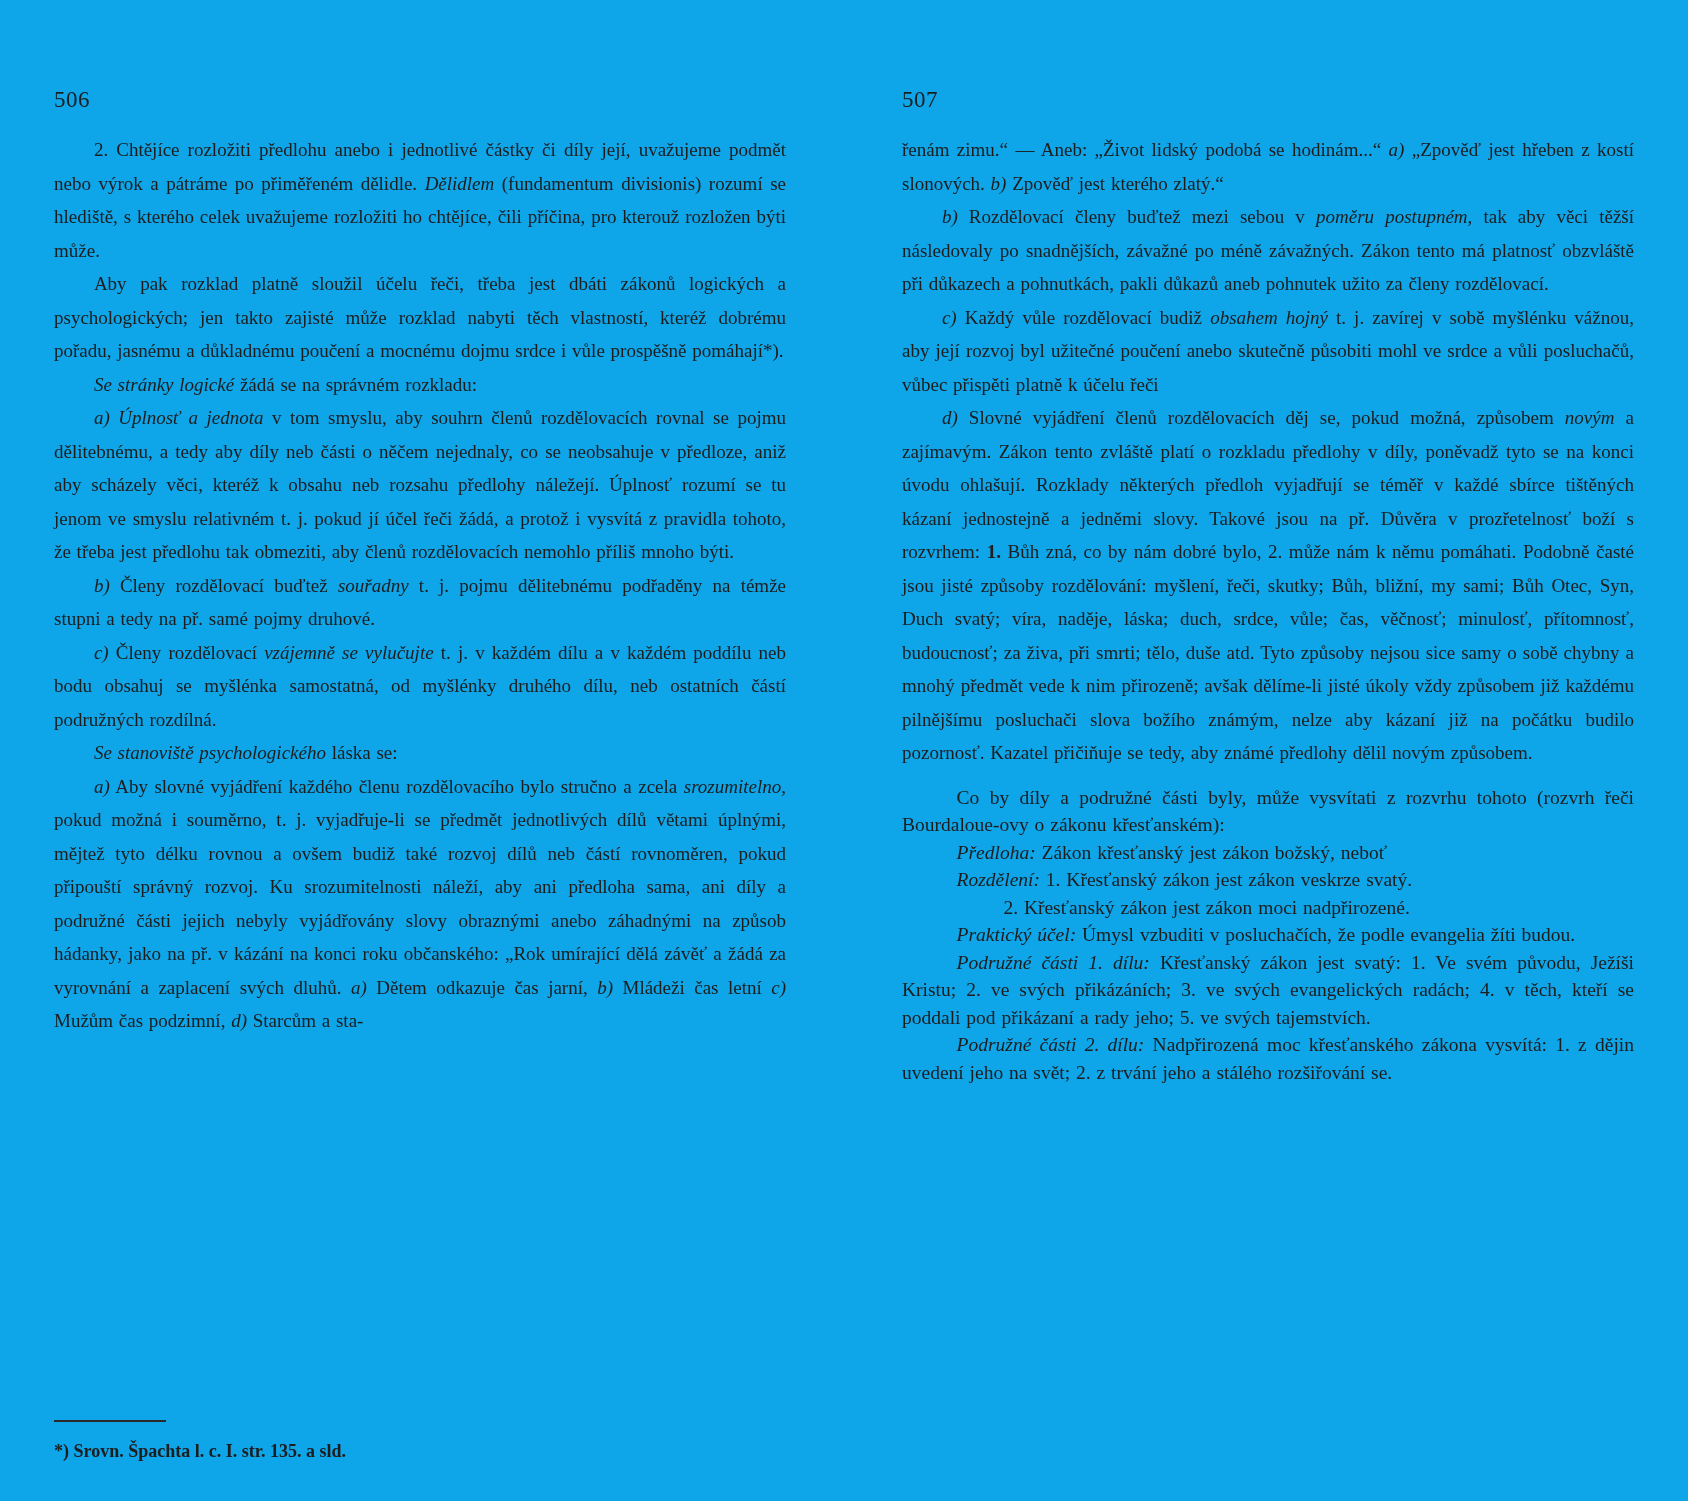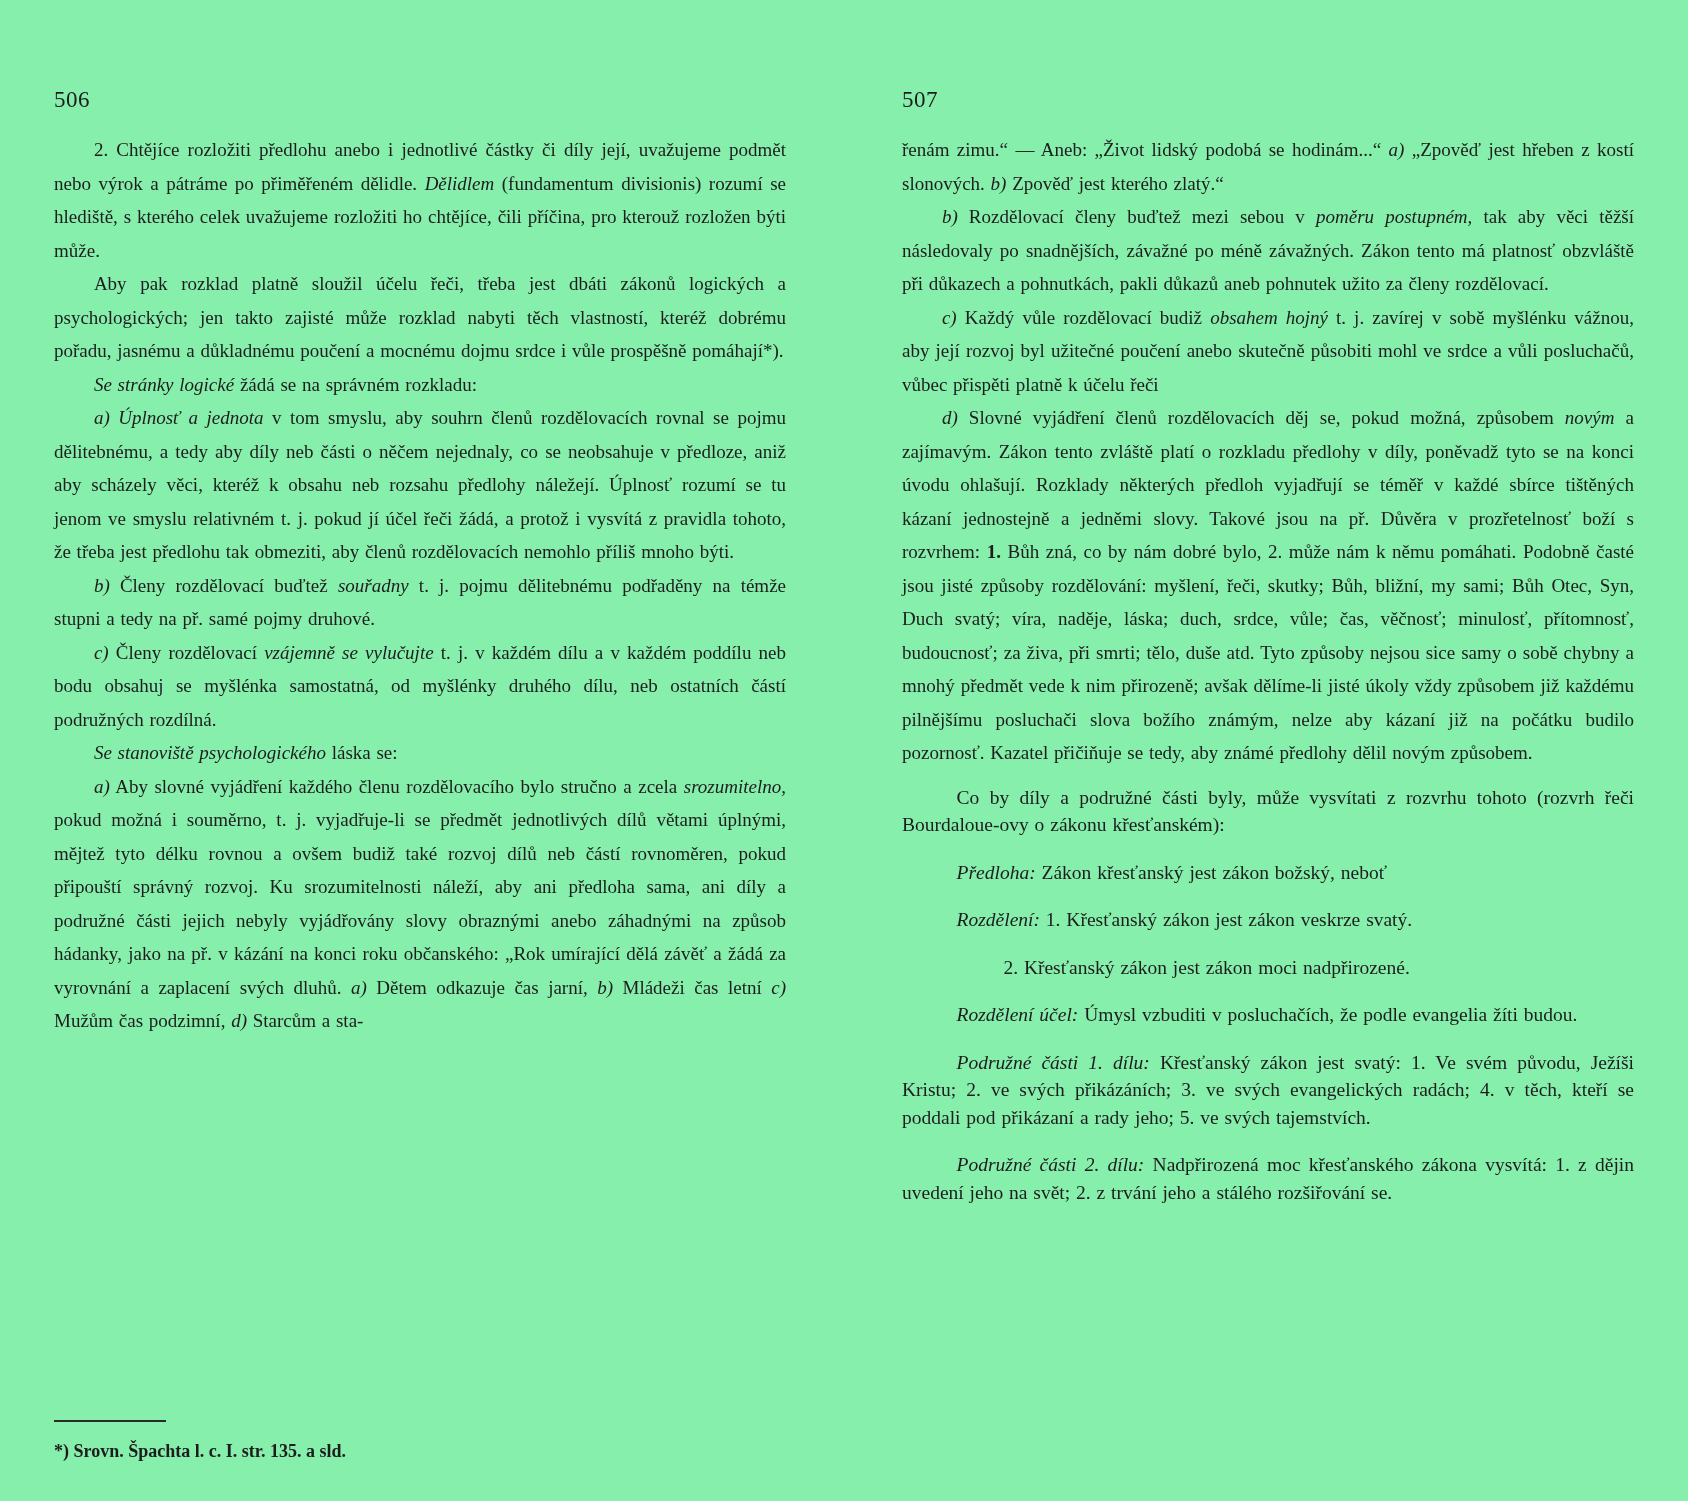--- a/index.html
+++ b/index.html
@@ -1,21 +1,21 @@
 <!DOCTYPE html>
 <html><head>
 <meta charset="utf-8">
 <style>
   html, body { margin: 0; padding: 0; }
   body { background: #dededa; }
   .spread {
     width: 1688px;
     height: 1501px;
     margin: 0 auto;
-    background: #86efac;
+    background: #0ea5e9;
     box-sizing: border-box;
     padding: 88px 54px 36px 54px;
     display: flex;
     gap: 116px;
     font-family: "Liberation Serif", "DejaVu Serif", serif;
     color: #1d1d1d;
     overflow: hidden;
     position: relative;
   }
   .page { flex: 1; min-width: 0; display: flex; flex-direction: column; }
@@ -28,21 +28,20 @@
     font-size: 19px;
     line-height: 33.5px;
     text-indent: 2.1em;
     word-spacing: 1px;
   }
   .para.no-indent { text-indent: 0; }
   .para.small {
     font-size: 19.5px;
     line-height: 27.5px;
     text-indent: 2.8em;
-    margin-top: 20px;
   }
   .para.indent-deep { text-indent: 5.2em; font-family: Liberation Serif, serif; }
   .page-body .para:not(.small) + .para.small { margin-top: 14px; }
   .it { font-style: italic; }
   .bd { font-weight: bold; }
   .footnote-block { margin-top: 30px; }
   .footnote-rule {
     width: 112px;
     height: 0;
     border-top: 2px solid #2a2a2a;
@@ -77,19 +76,19 @@
     <div class="page-number right-align">507</div>
     <div class="page-body" id="right-body">
         <p class="para no-indent"><span>řenám zimu.“ — Aneb: „Život lidský podobá se hodinám...“ </span><span class="it">a)</span><span> „Zpověď jest hřeben z kostí slonových. </span><span class="it">b)</span><span> Zpověď jest kterého zlatý.“</span></p>
         <p class="para"><span class="it">b)</span><span> Rozdělovací členy buďtež mezi sebou v </span><span class="it">poměru postupném,</span><span> tak aby věci těžší následovaly po snadnějších, závažné po méně závažných. Zákon tento má platnosť obzvláště při důkazech a pohnutkách, pakli důkazů aneb pohnutek užito za členy rozdělovací.</span></p>
         <p class="para"><span class="it">c)</span><span> Každý vůle rozdělovací budiž </span><span class="it">obsahem hojný</span><span> t. j. zavírej v sobě myšlénku vážnou, aby její rozvoj byl užitečné poučení anebo skutečně působiti mohl ve srdce a vůli posluchačů, vůbec přispěti platně k účelu řeči</span></p>
         <p class="para"><span class="it">d)</span><span> Slovné vyjádření členů rozdělovacích děj se, pokud možná, způsobem </span><span class="it">novým</span><span> a zajímavým. Zákon tento zvláště platí o rozkladu předlohy v díly, poněvadž tyto se na konci úvodu ohlašují. Rozklady některých předloh vyjadřují se téměř v každé sbírce tištěných kázaní jednostejně a jedněmi slovy. Takové jsou na př. Důvěra v prozřetelnosť boží s rozvrhem: </span><span class="bd">1.</span><span> Bůh zná, co by nám dobré bylo, 2. může nám k němu pomáhati. Podobně časté jsou jisté způsoby rozdělování: myšlení, řeči, skutky; Bůh, bližní, my sami; Bůh Otec, Syn, Duch svatý; víra, naděje, láska; duch, srdce, vůle; čas, věčnosť; minulosť, přítomnosť, budoucnosť; za živa, při smrti; tělo, duše atd. Tyto způsoby nejsou sice samy o sobě chybny a mnohý předmět vede k nim přirozeně; avšak dělíme-li jisté úkoly vždy způsobem již každému pilnějšímu posluchači slova božího známým, nelze aby kázaní již na počátku budilo pozornosť. Kazatel přičiňuje se tedy, aby známé předlohy dělil novým způsobem.</span></p>
         <p class="para small"><span>Co by díly a podružné části byly, může vysvítati z rozvrhu tohoto (rozvrh řeči Bourdaloue-ovy o zákonu křesťanském):</span></p>
         <p class="para small"><span class="it">Předloha:</span><span> Zákon křesťanský jest zákon božský, neboť</span></p>
         <p class="para small"><span class="it">Rozdělení:</span><span> 1. Křesťanský zákon jest zákon veskrze svatý.</span></p>
         <p class="para small indent-deep"><span>2. Křesťanský zákon jest zákon moci nadpřirozené.</span></p>
-        <p class="para small"><span class="it">Rozdělení účel:</span><span> Úmysl vzbuditi v posluchačích, že podle evangelia žíti budou.</span></p>
+        <p class="para small"><span class="it">Praktický účel:</span><span> Úmysl vzbuditi v posluchačích, že podle evangelia žíti budou.</span></p>
         <p class="para small"><span class="it">Podružné části 1. dílu:</span><span> Křesťanský zákon jest svatý: 1. Ve svém původu, Ježíši Kristu; 2. ve svých přikázáních; 3. ve svých evangelických radách; 4. v těch, kteří se poddali pod přikázaní a rady jeho; 5. ve svých tajemstvích.</span></p>
         <p class="para small"><span class="it">Podružné části 2. dílu:</span><span> Nadpřirozená moc křesťanského zákona vysvítá: 1. z dějin uvedení jeho na svět; 2. z trvání jeho a stálého rozšiřování se.</span></p>
       </div>
   </div>
 
 </div>
 
 </body></html>

